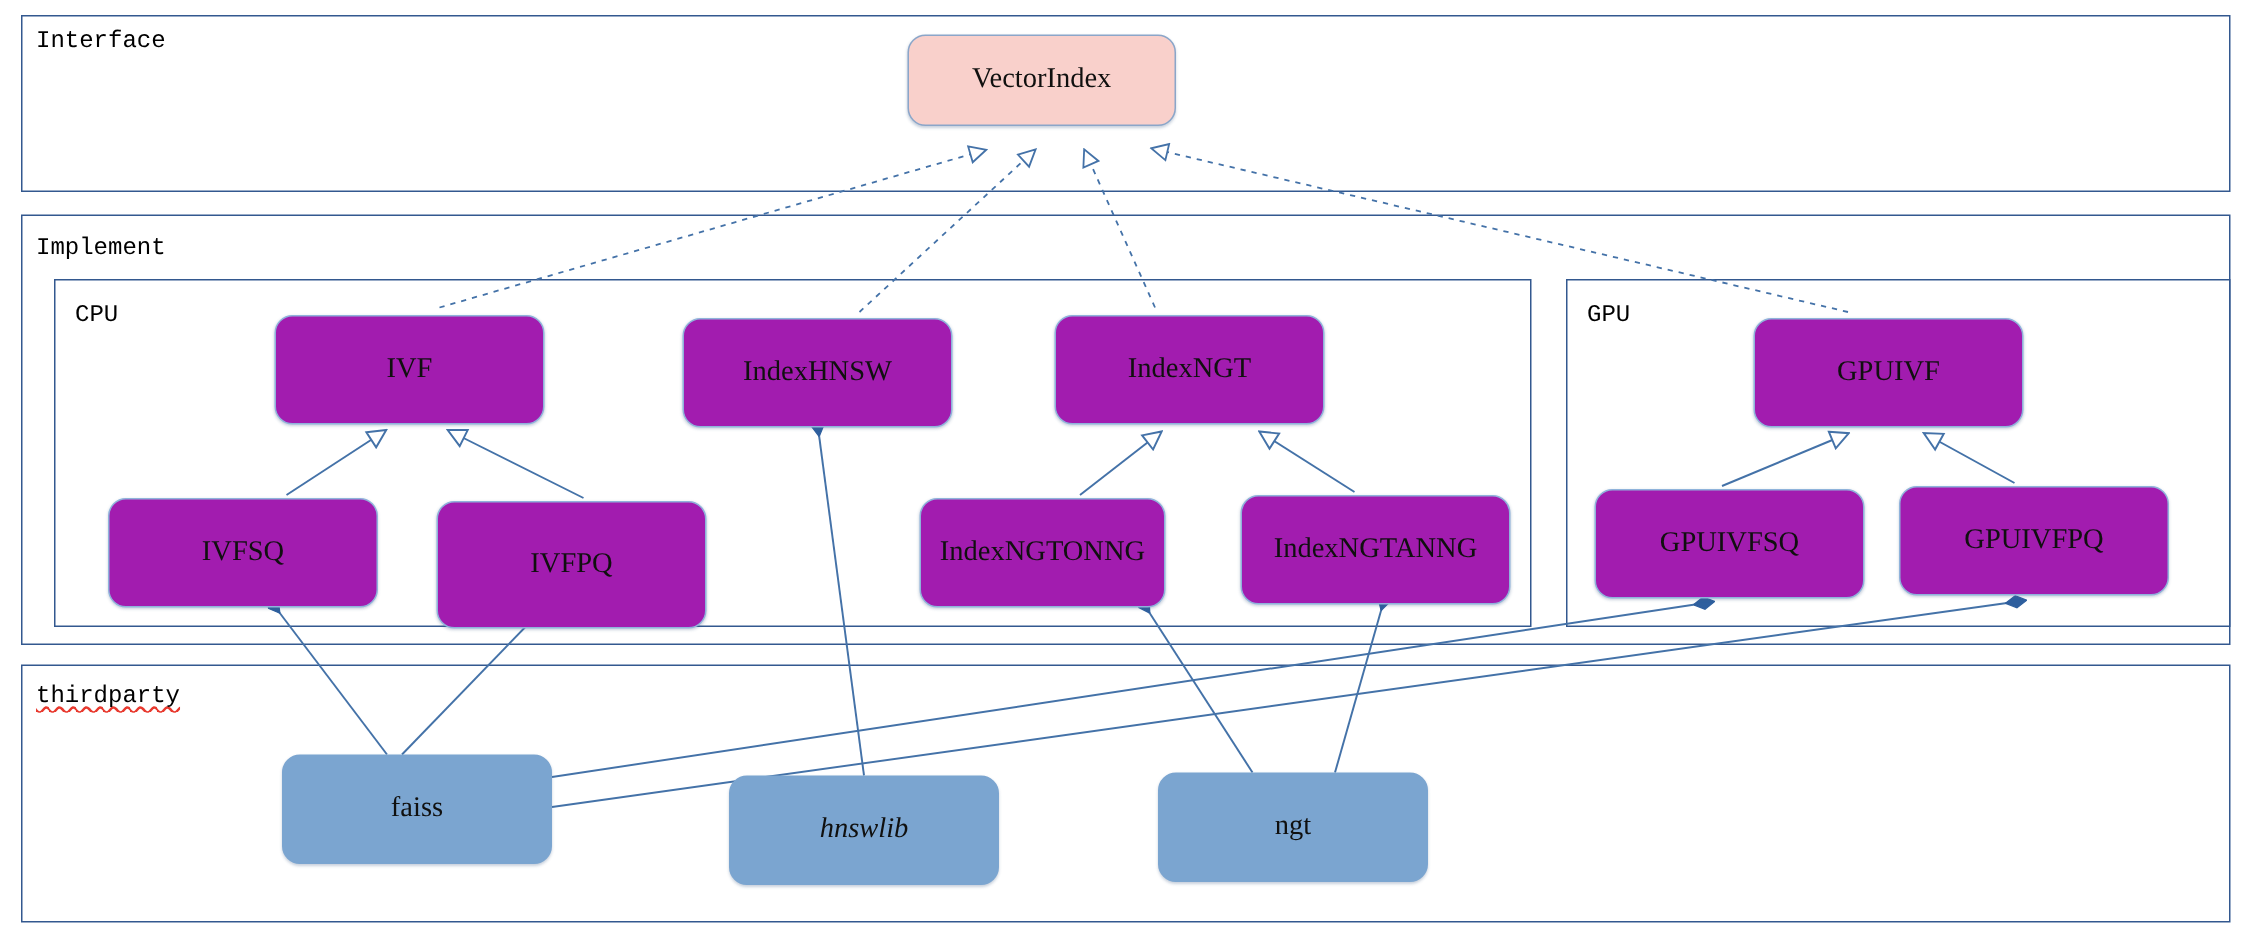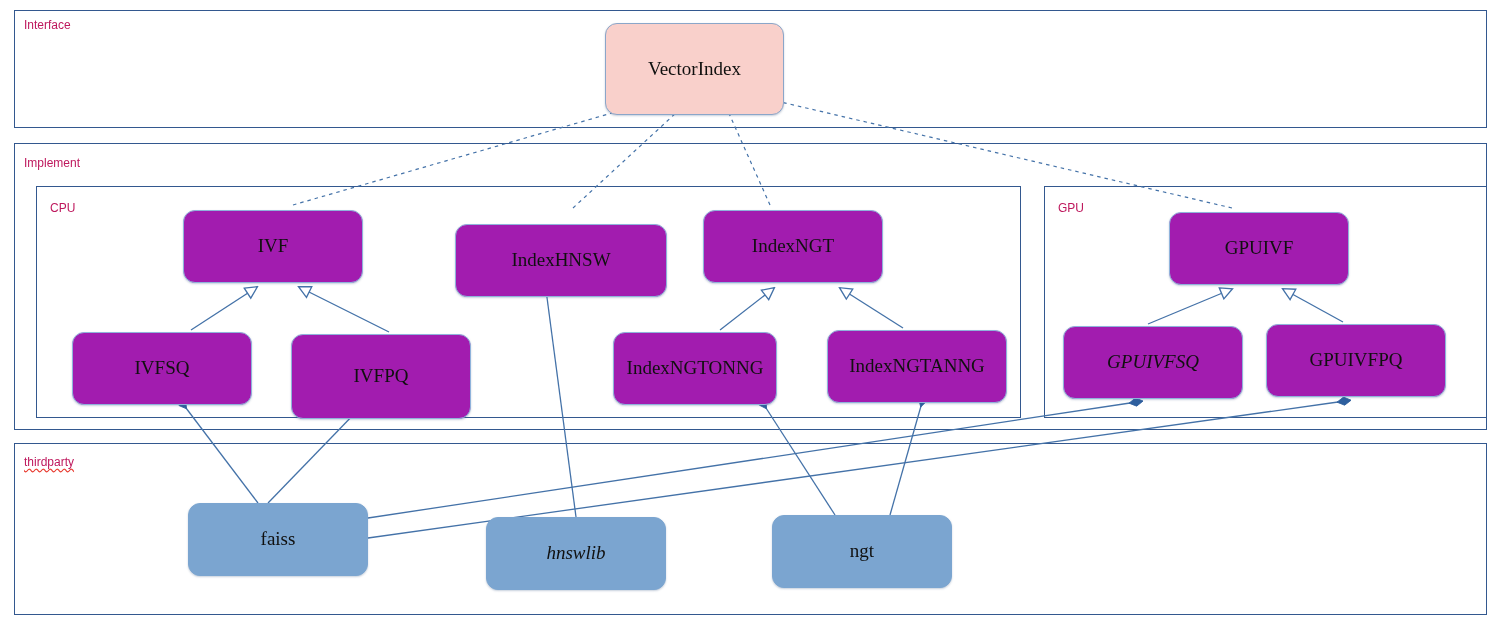--- a/index.html
+++ b/index.html
@@ -18,23 +18,23 @@
   }
   
   .frame {
     position: absolute;
     border: 1.4px solid #33588f;
     background: transparent;
     box-sizing: border-box;
   }
   .frame-label {
     position: absolute;
-    font-family: Liberation Sans, sans-serif;
-    font-size: 12px;
-    color: #be185d;
+    font-family: Liberation Mono, monospace;
+    font-size: 16px;
+    color: #000000;
     white-space: nowrap;
     line-height: 1;
   }
   .frame-label.misspelled {
     text-decoration: underline wavy #e8392e;
     text-decoration-skip-ink: none;
     text-underline-offset: 2px;
   }
   
   #edges {
@@ -116,29 +116,29 @@
         <line x1="268" y1="503" x2="358" y2="410" stroke="#4472a8" stroke-width="1.3" marker-end="url(#m-diamond)"></line>
         <line x1="368" y1="518" x2="1130" y2="403" stroke="#4472a8" stroke-width="1.3" marker-end="url(#m-diamond)"></line>
         <line x1="368" y1="538" x2="1338" y2="402" stroke="#4472a8" stroke-width="1.3" marker-end="url(#m-diamond)"></line>
         <line x1="576" y1="517" x2="546" y2="290" stroke="#4472a8" stroke-width="1.3" marker-end="url(#m-diamond)"></line>
         <line x1="835" y1="515" x2="766" y2="408" stroke="#4472a8" stroke-width="1.3" marker-end="url(#m-diamond)"></line>
         <line x1="890" y1="515" x2="921" y2="406" stroke="#4472a8" stroke-width="1.3" marker-end="url(#m-diamond)"></line>
       </g>
   </svg>
 
   <div id="nodes-layer">
-      <div class="node kind-interface" style="left: 605px; top: 23px; width: 179px; height: 92px;">VectorIndex</div>
+      <div class="node kind-interface" style="left: 605px; top: 23px; width: 179px; height: 61px;">VectorIndex</div>
       <div class="node kind-impl" style="left: 183px; top: 210px; width: 180px; height: 73px;">IVF</div>
-      <div class="node kind-impl" style="left: 455px; top: 212px; width: 212px; height: 73px; margin-top: 12px;">IndexHNSW</div>
+      <div class="node kind-impl" style="left: 455px; top: 212px; width: 180px; height: 73px;">IndexHNSW</div>
       <div class="node kind-impl" style="left: 703px; top: 210px; width: 180px; height: 73px;">IndexNGT</div>
       <div class="node kind-impl" style="left: 1169px; top: 212px; width: 180px; height: 73px;">GPUIVF</div>
       <div class="node kind-impl" style="left: 72px; top: 332px; width: 180px; height: 73px;">IVFSQ</div>
       <div class="node kind-impl" style="left: 291px; top: 334px; width: 180px; height: 85px;">IVFPQ</div>
       <div class="node kind-impl" style="left: 613px; top: 332px; width: 164px; height: 73px;">IndexNGTONNG</div>
       <div class="node kind-impl" style="left: 827px; top: 330px; width: 180px; height: 73px;">IndexNGTANNG</div>
-      <div class="node kind-impl" style="left: 1063px; top: 326px; width: 180px; height: 73px; font-style: italic;">GPUIVFSQ</div>
+      <div class="node kind-impl" style="left: 1063px; top: 326px; width: 180px; height: 73px;">GPUIVFSQ</div>
       <div class="node kind-impl" style="left: 1266px; top: 324px; width: 180px; height: 73px;">GPUIVFPQ</div>
       <div class="node kind-third" style="left: 188px; top: 503px; width: 180px; height: 73px;">faiss</div>
       <div class="node kind-third" style="left: 486px; top: 517px; width: 180px; height: 73px; font-style: italic;">hnswlib</div>
       <div class="node kind-third" style="left: 772px; top: 515px; width: 180px; height: 73px;">ngt</div>
     </div>
 
 </div>
 
 </body></html>

